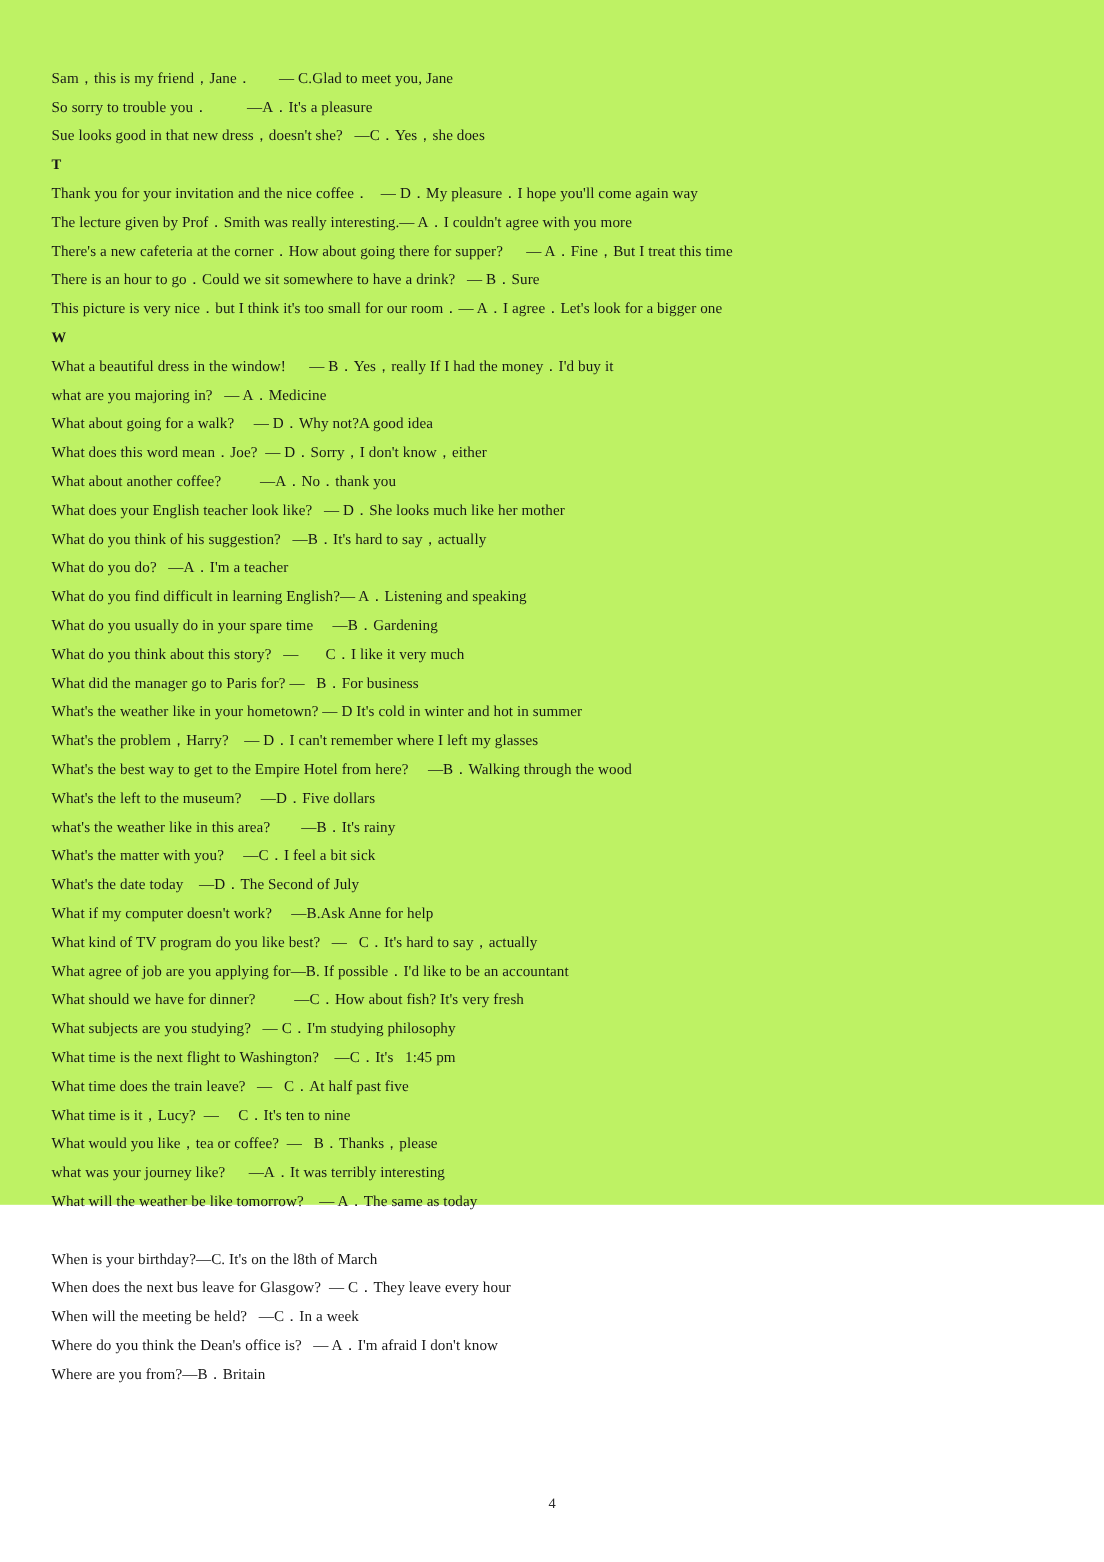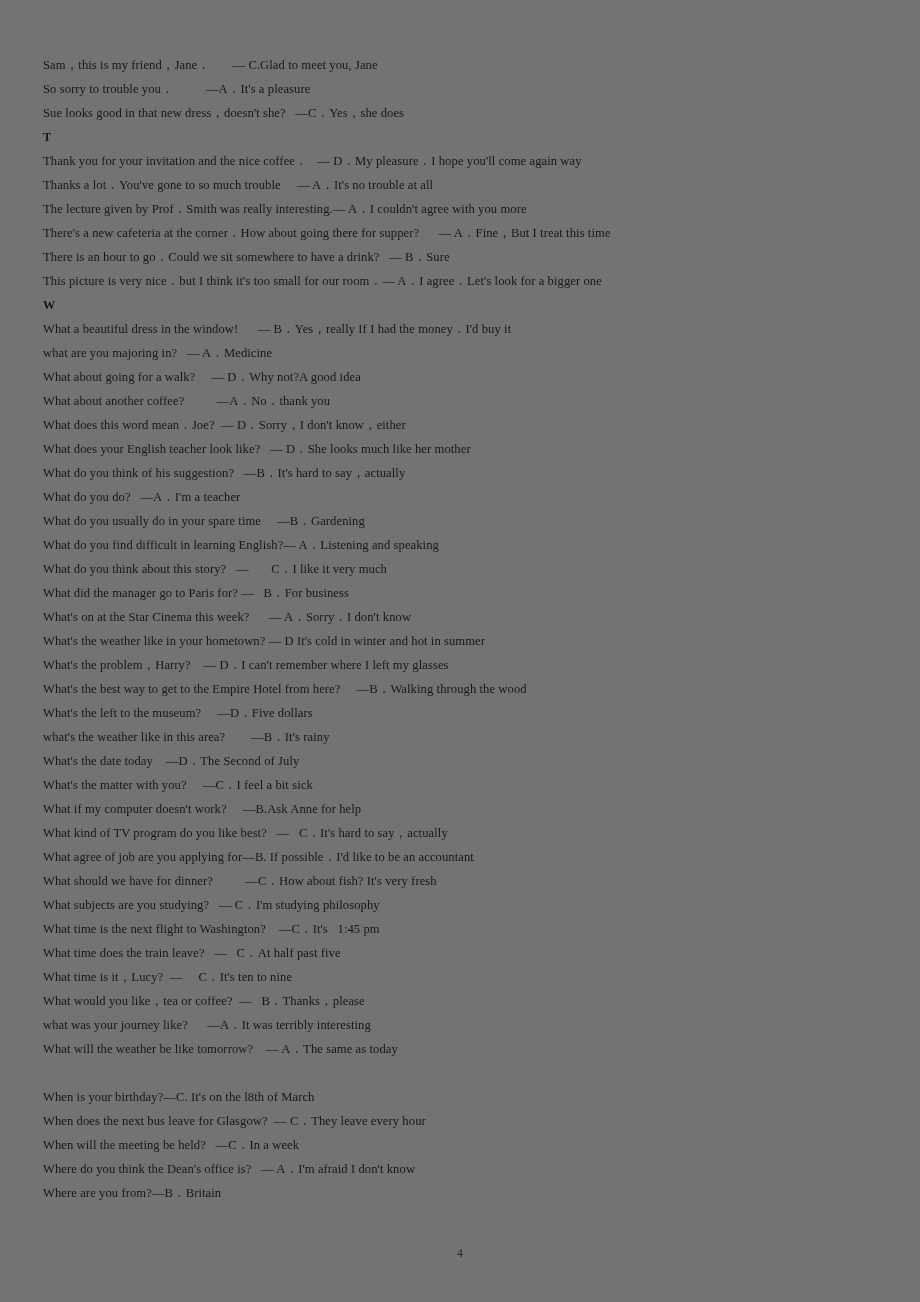--- a/index.html
+++ b/index.html
@@ -13,22 +13,22 @@
     height: 1302px;
     position: relative;
     font-family: "Liberation Serif", "DejaVu Serif", serif;
     color: #000000;
     overflow: hidden;
   }
   #page {
     position: absolute;
     left: 0; top: 0;
     width: 920px;
-    height: 1302px;
-    background: #737373;
+    height: 1004px;
+    background: #bef264;
   }
   #content {
     position: absolute;
     left: 43px;
     top: 53px;
     width: 840px;
   }
   .line {
     font-size: 12.6px;
     line-height: 24px;
@@ -58,46 +58,44 @@
 </head>
 <body>
 
 <div id="page">
   <div id="content">
       <div class="line">Sam，this is my friend，Jane．       — C.Glad to meet you, Jane</div>
       <div class="line">So sorry to trouble you．          —A．It's a pleasure</div>
       <div class="line">Sue looks good in that new dress，doesn't she?   —C．Yes，she does</div>
       <div class="line section">T</div>
       <div class="line">Thank you for your invitation and the nice coffee．   — D．My pleasure．I hope you'll come again way</div>
-      <div class="line">Thanks a lot．You've gone to so much trouble     — A．It's no trouble at all</div>
       <div class="line">The lecture given by Prof．Smith was really interesting.— A．I couldn't agree with you more</div>
       <div class="line">There's a new cafeteria at the corner．How about going there for supper?      — A．Fine，But I treat this time</div>
       <div class="line">There is an hour to go．Could we sit somewhere to have a drink?   — B．Sure</div>
       <div class="line">This picture is very nice．but I think it's too small for our room．— A．I agree．Let's look for a bigger one</div>
       <div class="line section">W</div>
       <div class="line">What a beautiful dress in the window!      — B．Yes，really If I had the money．I'd buy it</div>
       <div class="line">what are you majoring in?   — A．Medicine</div>
       <div class="line">What about going for a walk?     — D．Why not?A good idea</div>
+      <div class="line">What does this word mean．Joe?  — D．Sorry，I don't know，either</div>
       <div class="line">What about another coffee?          —A．No．thank you</div>
-      <div class="line">What does this word mean．Joe?  — D．Sorry，I don't know，either</div>
       <div class="line">What does your English teacher look like?   — D．She looks much like her mother</div>
       <div class="line">What do you think of his suggestion?   —B．It's hard to say，actually</div>
       <div class="line">What do you do?   —A．I'm a teacher</div>
+      <div class="line">What do you find difficult in learning English?— A．Listening and speaking</div>
       <div class="line">What do you usually do in your spare time     —B．Gardening</div>
-      <div class="line">What do you find difficult in learning English?— A．Listening and speaking</div>
       <div class="line">What do you think about this story?   —       C．I like it very much</div>
       <div class="line">What did the manager go to Paris for? —   B．For business</div>
-      <div class="line">What's on at the Star Cinema this week?      — A．Sorry．I don't know</div>
       <div class="line">What's the weather like in your hometown? — D It's cold in winter and hot in summer</div>
       <div class="line">What's the problem，Harry?    — D．I can't remember where I left my glasses</div>
       <div class="line">What's the best way to get to the Empire Hotel from here?     —B．Walking through the wood</div>
       <div class="line">What's the left to the museum?     —D．Five dollars</div>
       <div class="line">what's the weather like in this area?        —B．It's rainy</div>
+      <div class="line">What's the matter with you?     —C．I feel a bit sick</div>
       <div class="line">What's the date today    —D．The Second of July</div>
-      <div class="line">What's the matter with you?     —C．I feel a bit sick</div>
       <div class="line">What if my computer doesn't work?     —B.Ask Anne for help</div>
       <div class="line">What kind of TV program do you like best?   —   C．It's hard to say，actually</div>
       <div class="line">What agree of job are you applying for—B. If possible．I'd like to be an accountant</div>
       <div class="line">What should we have for dinner?          —C．How about fish? It's very fresh</div>
       <div class="line">What subjects are you studying?   — C．I'm studying philosophy</div>
       <div class="line">What time is the next flight to Washington?    —C．It's   1:45 pm</div>
       <div class="line">What time does the train leave?   —   C．At half past five</div>
       <div class="line">What time is it，Lucy?  —     C．It's ten to nine</div>
       <div class="line">What would you like，tea or coffee?  —   B．Thanks，please</div>
       <div class="line">what was your journey like?      —A．It was terribly interesting</div>

